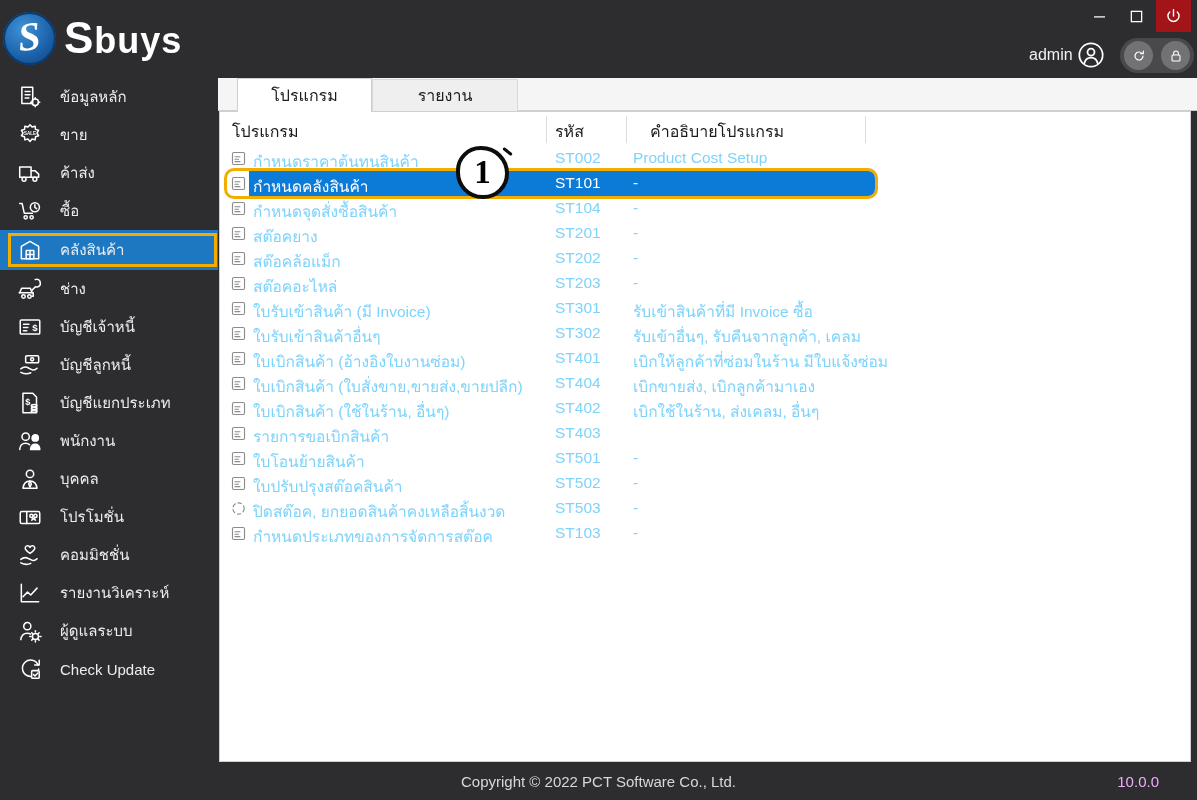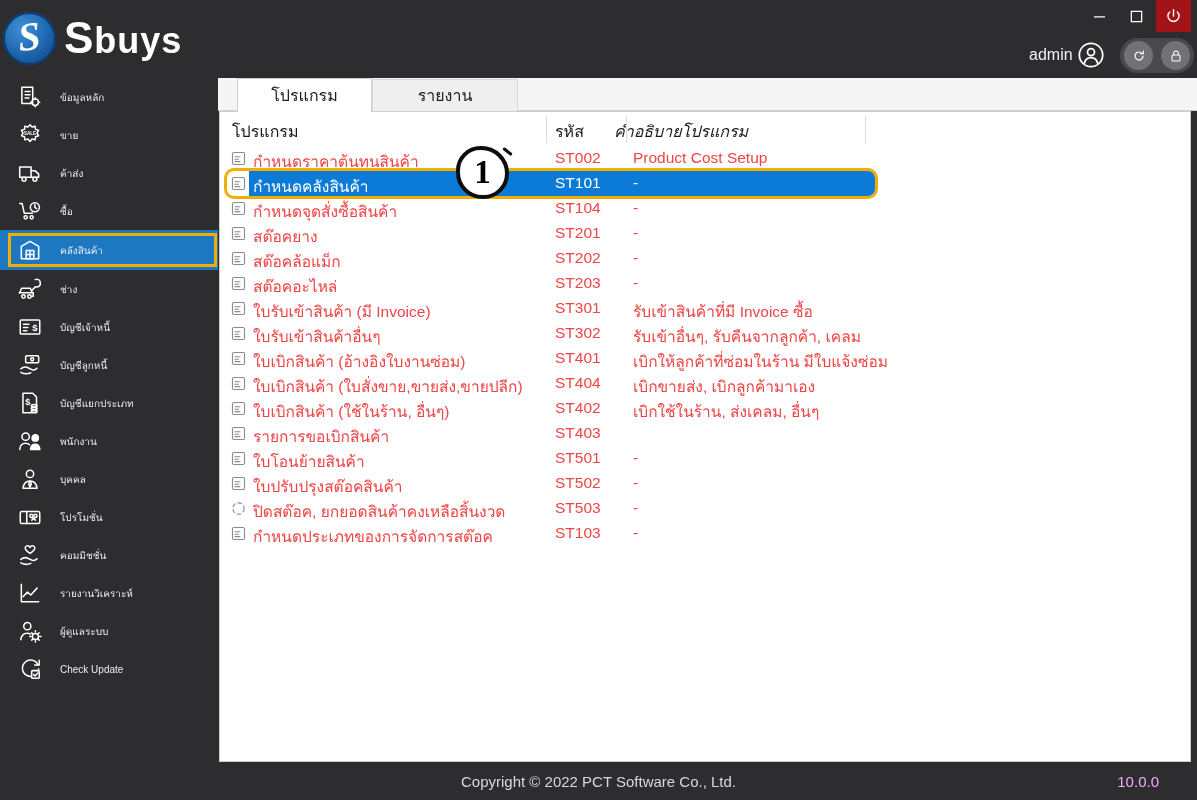--- a/index.html
+++ b/index.html
@@ -35,44 +35,44 @@
   .pill { position:absolute; left:1120px; top:38px; width:74px; height:35px; border-radius:18px; background:#49494b;
           display:flex; align-items:center; padding:0 4px; gap:8px; }
   .pill-btn { width:29px; height:29px; border-radius:50%; background:#727274; display:flex; align-items:center; justify-content:center; cursor:pointer; }
   .pill-btn svg { width:16px; height:16px; }
 
   
   .sidebar { position:absolute; left:0; top:78px; width:218px; bottom:37px; }
   .side-item { height:38px; display:flex; align-items:center; padding-left:16px; gap:16px; position:relative; cursor:pointer; }
   .side-item .s-icon { width:28px; height:28px; display:flex; align-items:center; justify-content:center; flex:0 0 28px; }
   .side-item .s-icon svg { width:26px; height:26px; }
-  .side-item .s-label { font-size:10px; color:#ececec; white-space:nowrap; }
+  .side-item .s-label { font-size:15px; color:#ececec; white-space:nowrap; }
   .side-item.selected { background:#1d78c1; height:40px;text-align:right; }
   .side-item.selected::after {
     content:""; position:absolute; left:8px; right:1px; top:3px; bottom:3px;
     border:3px solid #f2ae00; pointer-events:none;
   }
 
   
   .tabstrip { position:absolute; left:218px; top:78px; width:979px; height:33px; background:#f5f5f5; border-bottom:1px solid #cfcfcf; }
   .tab { position:absolute; display:flex; align-items:center; justify-content:center; font-size:16px; color:#1c1c1c; cursor:pointer; }
   .tab-program { left:19px; top:0; width:135px; height:34px; background:#fff; border:1px solid #cfcfcf; border-bottom:none; z-index:3; }
   .tab-report  { left:154px; top:1px; width:146px; height:32px; background:#efefef; border:1px solid #d8d8d8; border-bottom:none; z-index:2; }
   .page { position:absolute; left:219px; top:111px; width:972px; height:651px; background:#fff; border:1px solid #cfcfcf; border-top-color:#cfcfcf; }
 
   
   .thead { position:absolute; left:218px; top:114px; width:660px; height:31px; z-index:2; font-size:16px; color:#1a1a1a; }
   .thead .c1 { position:absolute; left:14px;  top:5px; }
   .thead .c2 { position:absolute; left:337px; top:5px; }
-  .thead .c3 { position:absolute; left:396px; top:5px;font-style:italic; }
+  .thead .c3 { position:absolute; left:432px; top:5px; }
   .thead .sep { position:absolute; top:2px; height:27px; width:1px; background:#dcdcdc; }
   .thead .s1 { left:328px; } .thead .s2 { left:408px; } .thead .s3 { left:647px; }
 
   .rows { position:absolute; left:218px; top:146px; width:700px; z-index:2; }
-  .row { position:relative; height:25px; margin-left:9px; width:648px; font-size:15.5px; color:#ef4444; cursor:pointer; }
+  .row { position:relative; height:25px; margin-left:9px; width:648px; font-size:15.5px; color:#7dd3fc; cursor:pointer; }
   .row .r-icon { position:absolute; left:3px; top:4px; width:17px; height:17px; }
   .row .r-icon svg { width:17px; height:17px; }
   .row .r-name { position:absolute; left:26px;  top:3px; white-space:nowrap; }
   .row .r-code { position:absolute; left:328px; top:3px; }
   .row .r-desc { position:absolute; left:406px; top:3px; white-space:nowrap; }
   .row.selected {
     background:linear-gradient(90deg, rgba(0,0,0,0) 22px, #0c7bd8 22px);
     color:#fff; box-shadow:0 0 0 3px #f2ae00;border-radius:7px;
   }
 

